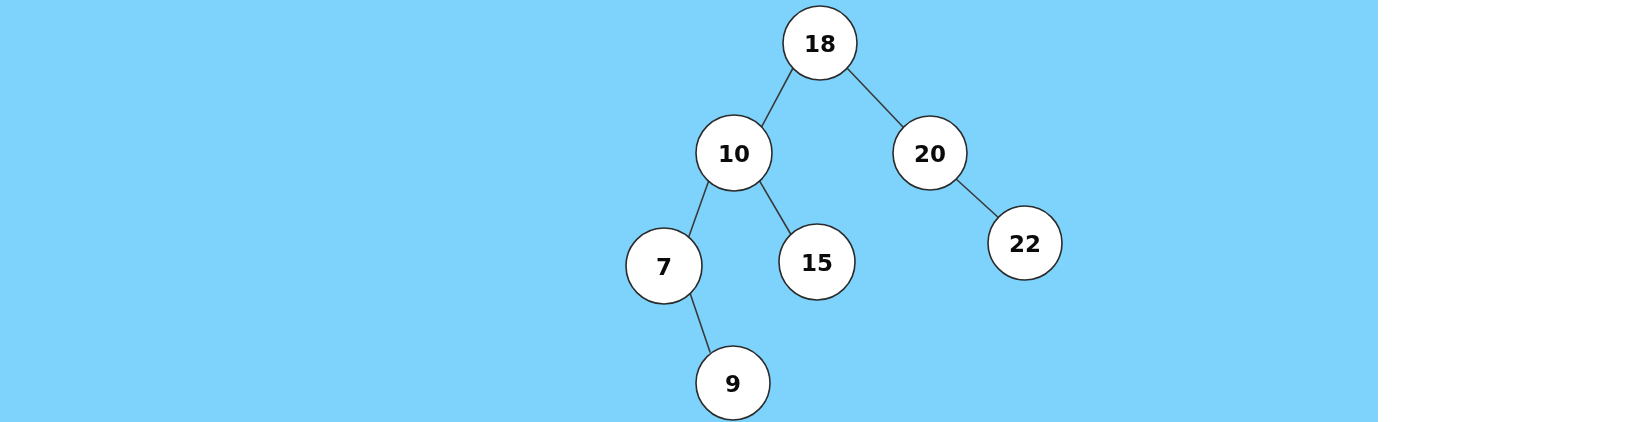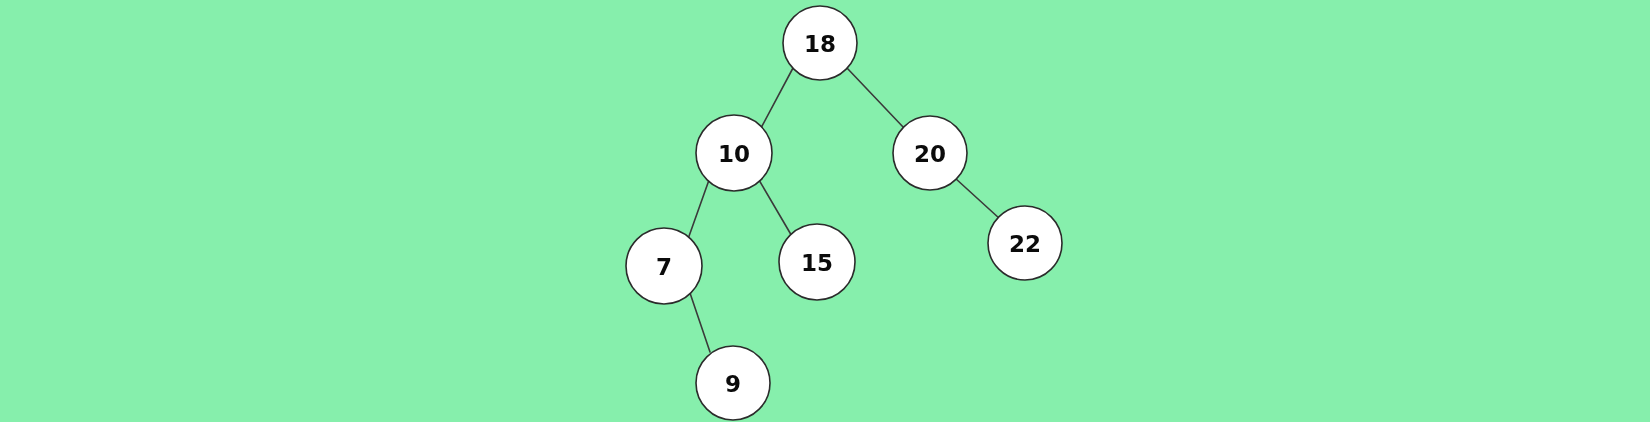--- a/index.html
+++ b/index.html
@@ -9,23 +9,23 @@
     background: #ffffff;
   }
   body {
     width: 1650px;
     height: 422px;
     overflow: hidden;
     font-family: "Liberation Sans", sans-serif;
   }
   #tree-canvas {
     position: relative;
-    width: 1650px;
+    width: 1378px;
     height: 422px;
-    background: #86efac;
+    background: #7dd3fc;
   }
   #tree-svg {
     position: absolute;
     left: 0;
     top: 0;
     width: 1650px;
     height: 422px;
     display: block;
   }
   .node-circle {

